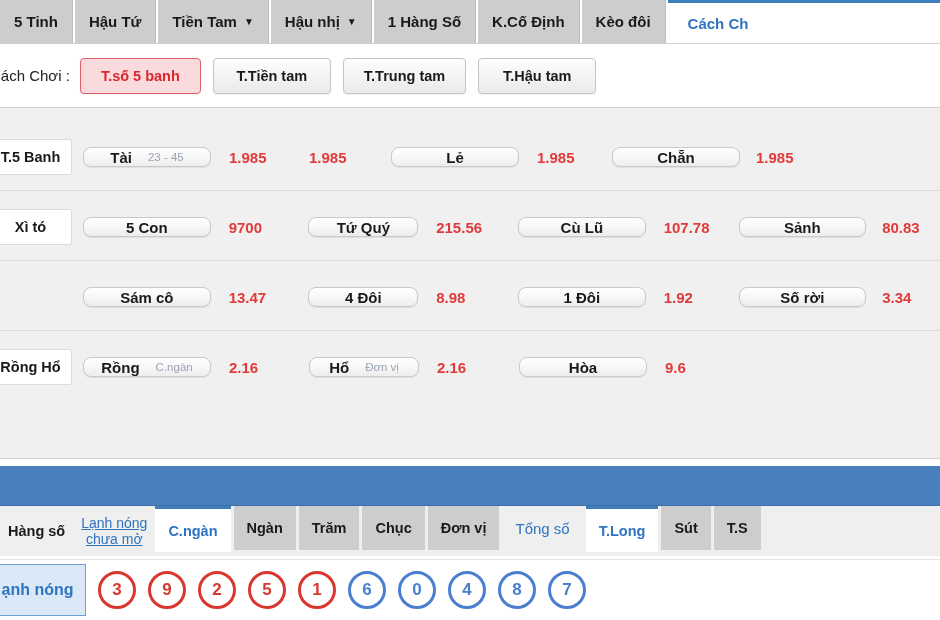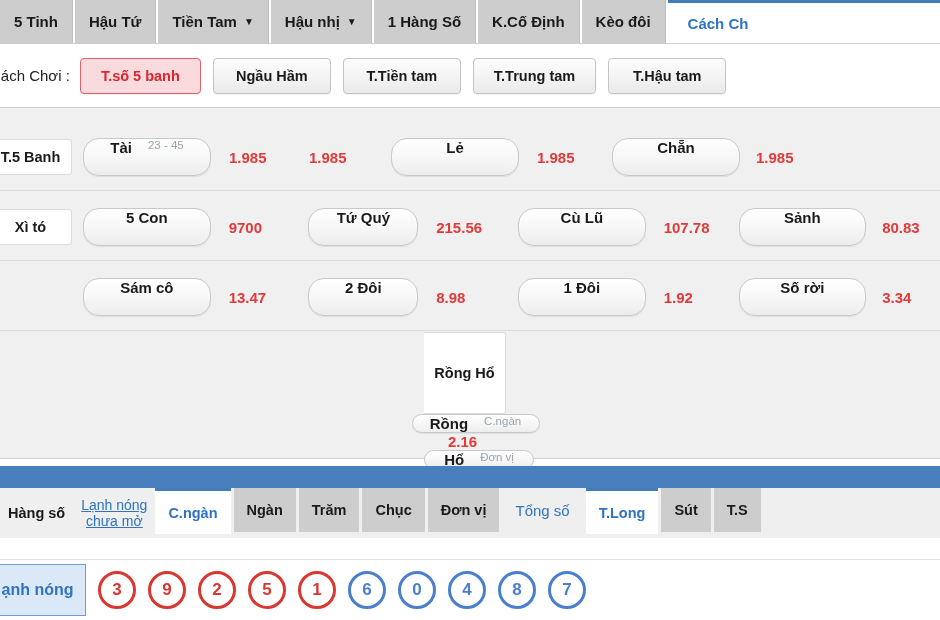--- a/index.html
+++ b/index.html
@@ -102,25 +102,25 @@
     background: #ffffff;
     border: 1px solid #dcdcdc;
     border-left: none;
     border-radius: 0 3px 3px 0;
     display: flex; align-items: center; justify-content: center;
     font-size: 14.5px; font-weight: bold; color: #1a1a1a;
     white-space: nowrap;
   }
   .rowlabel.empty { background: transparent; border: none; }
   .obtn {
-    height: 38px;
+    height: 20px;
     border: 1px solid #c9c9c9;
-    border-radius: 16px;
+    border-radius: 8px;
     background: linear-gradient(to bottom, #ffffff 0%, #f7f7f7 50%, #ededed 100%);
-    display: flex; align-items: flex-start; justify-content: center;
+    display: flex; align-items: center; justify-content: center;
     font-size: 15px; font-weight: bold; color: #1a1a1a;
     white-space: nowrap;
     cursor: pointer;
     box-shadow: 0 1px 1px rgba(0,0,0,.07);
   }
   .obtn .sub {
     font-size: 11.5px; font-weight: normal; color: #9aa4b1;
     margin-left: 16px;
   }
   .odds {
@@ -140,21 +140,21 @@
 
   
   .bluebar {
     position: absolute; left: 0; top: 466px; width: 940px; height: 41px;
     background: #4a7fbe;
     border-bottom: 2px solid #3d6ea8;
   }
 
   
   .btabbar {
-    position: absolute; left: 0; top: 488px; width: 940px; height: 50px;
+    position: absolute; left: 0; top: 506px; width: 940px; height: 50px;
     background: #efefef;
     display: flex; align-items: flex-start;
   }
   .bgroup { display: flex; align-items: flex-start; height: 50px; }
   .blabel {
     height: 50px; display: flex; align-items: center; justify-content: center;
     font-size: 14.5px; font-weight: bold; color: #1a1a1a;
     padding: 0 8px; white-space: nowrap;
   }
   .blabel.link {
@@ -242,21 +242,20 @@
       </div>
       <div class="ttab active">
         <span>Cách Ch</span>
       </div>
     </div>
 
   <div class="playrow">
     <div class="playrow-label">Cách Chơi :</div>
     <div style="display:flex;align-items:center;" id="playbtns">
         <div class="pbtn sel">T.số 5 banh</div>
-        <div class="pbtn">Ngầu Hầm</div>
         <div class="pbtn">T.Tiền tam</div>
         <div class="pbtn">T.Trung tam</div>
         <div class="pbtn">T.Hậu tam</div>
       </div>
   </div>
 
   <div class="panel" id="panel">
       <div class="orow" style="top: 14px;">
         <div class="rowlabel">T.5 Banh</div>
         <div class="obtn c1">
@@ -295,34 +294,34 @@
         <div class="odds c4o">80.83</div>
       </div>
       <div class="divider" style="top: 152px;"></div>
       <div class="orow" style="top: 154px;">
         <div class="rowlabel empty"></div>
         <div class="obtn c1">
           <span>Sám cô</span>
         </div>
         <div class="odds c1o">13.47</div>
         <div class="obtn c2">
-          <span>2 Đôi</span>
+          <span>4 Đôi</span>
         </div>
         <div class="odds c2o">8.98</div>
         <div class="obtn c3">
           <span>1 Đôi</span>
         </div>
         <div class="odds c3o">1.92</div>
         <div class="obtn c4">
           <span>Số rời</span>
         </div>
         <div class="odds c4o">3.34</div>
       </div>
       <div class="divider" style="top: 222px;"></div>
-      <div class="orow" style="top: 224px; flex-direction: column;">
+      <div class="orow" style="top: 224px;">
         <div class="rowlabel">Rồng Hổ</div>
         <div class="obtn c1">
           <span>Rồng</span>
           <span class="sub">C.ngàn</span>
         </div>
         <div class="odds c1o">2.16</div>
         <div class="obtn c2">
           <span>Hổ</span>
           <span class="sub">Đơn vị</span>
         </div>

